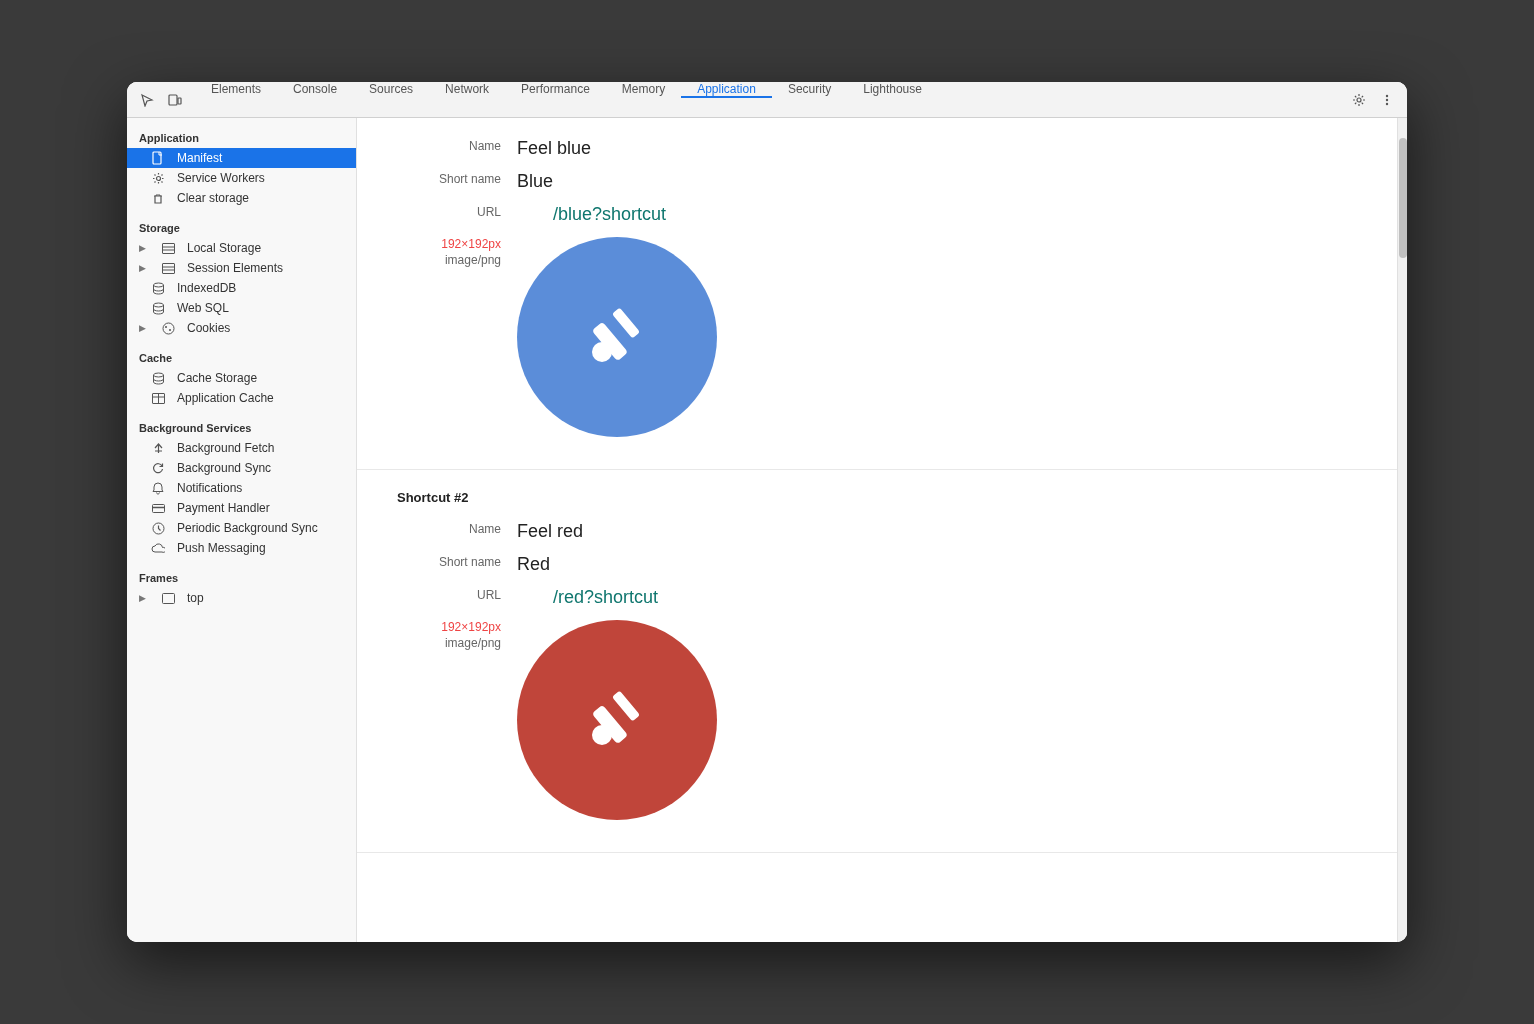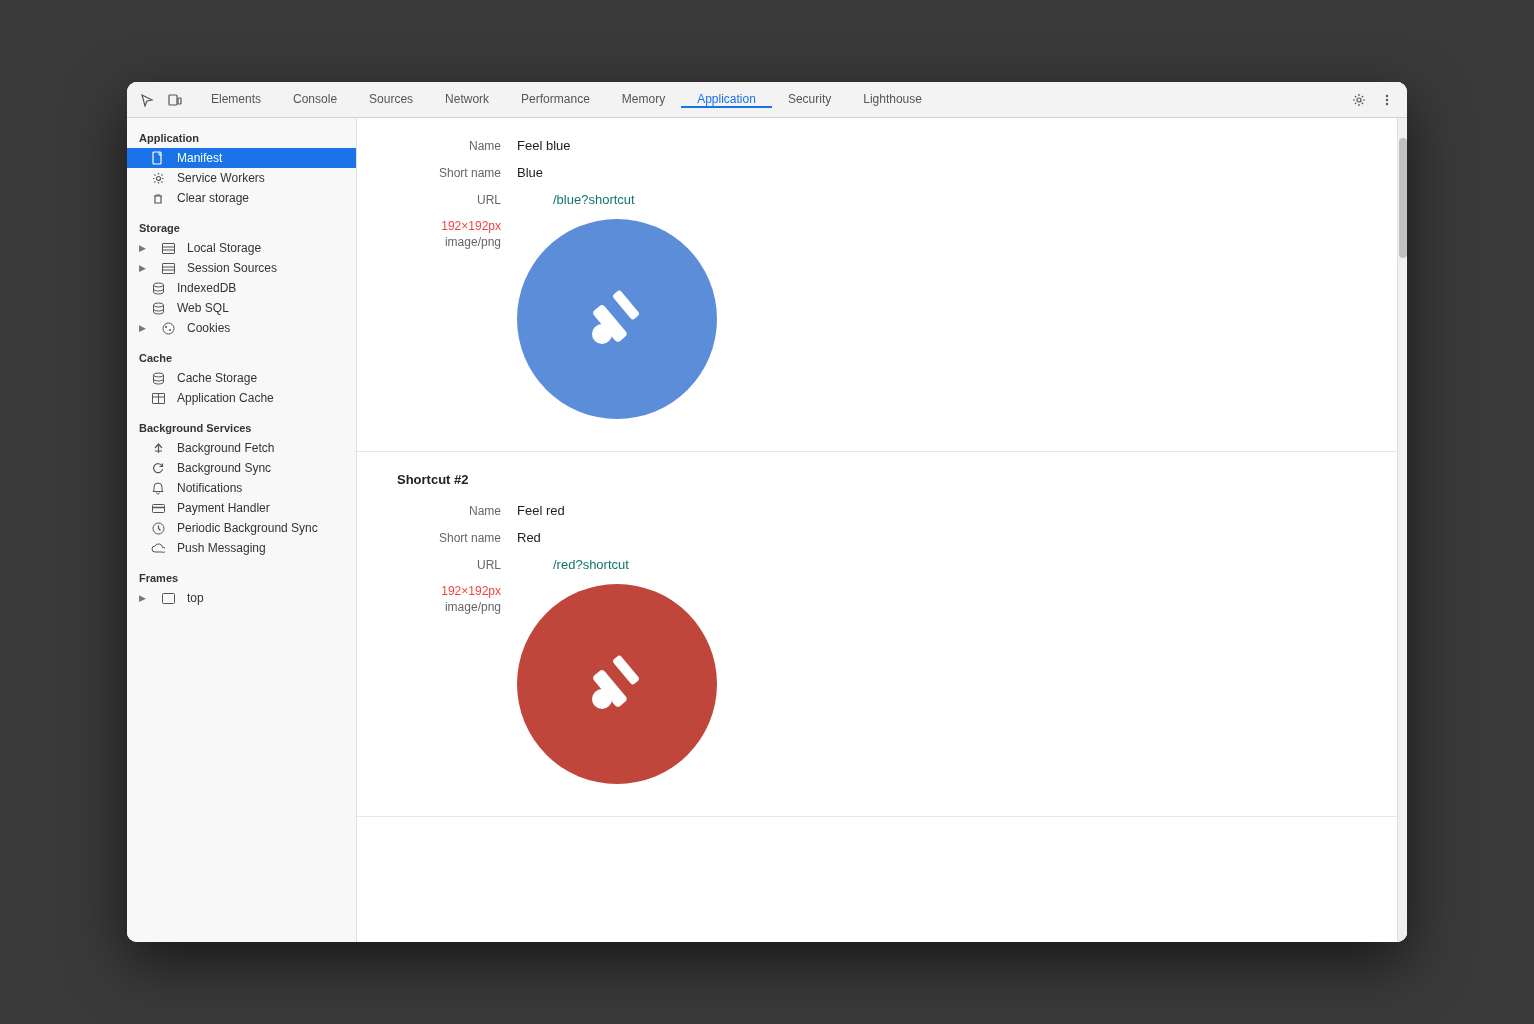--- a/index.html
+++ b/index.html
@@ -78,21 +78,21 @@
       cursor: pointer;
       display: flex;
       align-items: center;
       justify-content: center;
       border-radius: 3px;
       color: #555;
       font-size: 14px;
     }
     .tabs-list {
       display: flex;
-      align-items: center;
+      align-items: flex-start;
       height: 100%;
     }
     .tab {
       padding: 0 16px;
       font-size: 12px;
       color: #555;
       cursor: pointer;
       display: flex;
       align-items: center;
       border-bottom: 2px solid transparent;
@@ -200,21 +200,21 @@
     .field-label {
       width: 120px;
       text-align: right;
       font-size: 12px;
       color: #666;
       padding-right: 16px;
       padding-top: 1px;
       flex-shrink: 0;
     }
     .field-value {
-      font-size: 13px;
+      font-size: 18px;
       color: #222;
     }
     .field-value.link {
       color: #0f766e;
       text-decoration: none;
       cursor: pointer;
       margin-left: 36px;
     }
     .image-field-row {
       display: flex;
@@ -355,21 +355,21 @@
         </div>
         <div class="sidebar-item sidebar-item-expandable">
           <span class="expand-arrow">▶</span>
           <div class="item-icon">
             <svg width="13" height="11" viewBox="0 0 13 11" fill="none">
               <rect x="0.5" y="0.5" width="12" height="10" rx="0.5" stroke="#555" stroke-width="1"></rect>
               <line x1="0.5" y1="4" x2="12.5" y2="4" stroke="#555" stroke-width="1"></line>
               <line x1="0.5" y1="7" x2="12.5" y2="7" stroke="#555" stroke-width="1"></line>
             </svg>
           </div>
-          <span>Session Sources</span>
+          <span>Session Elements</span>
         </div>
         <div class="sidebar-item">
           <div class="item-icon">
             <svg width="13" height="13" viewBox="0 0 13 13" fill="none">
               <ellipse cx="6.5" cy="3" rx="5" ry="2" stroke="#555" stroke-width="1"></ellipse>
               <path d="M1.5 3v7c0 1.1 2.2 2 5 2s5-.9 5-2V3" stroke="#555" stroke-width="1"></path>
               <path d="M1.5 7c0 1.1 2.2 2 5 2s5-.9 5-2" stroke="#555" stroke-width="1"></path>
             </svg>
           </div>
           <span>IndexedDB</span>

